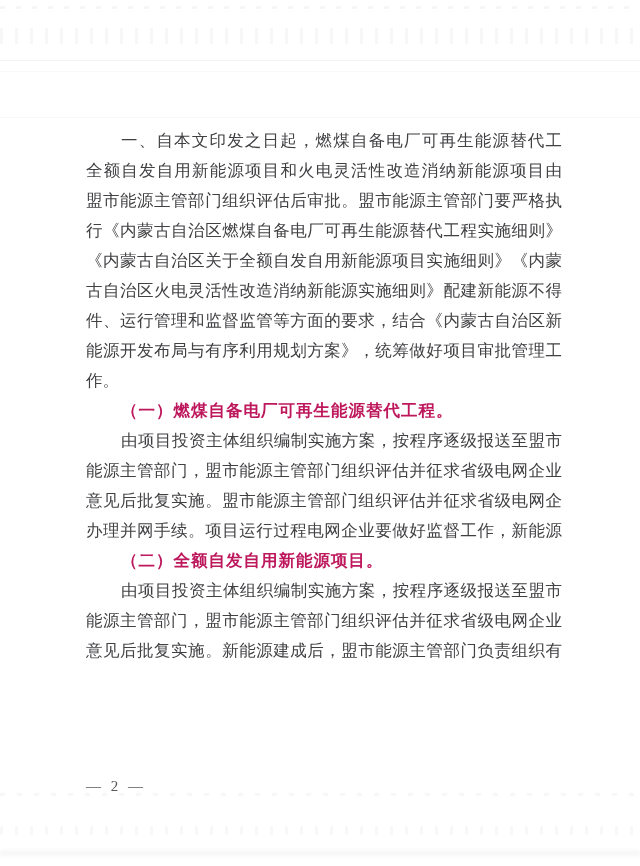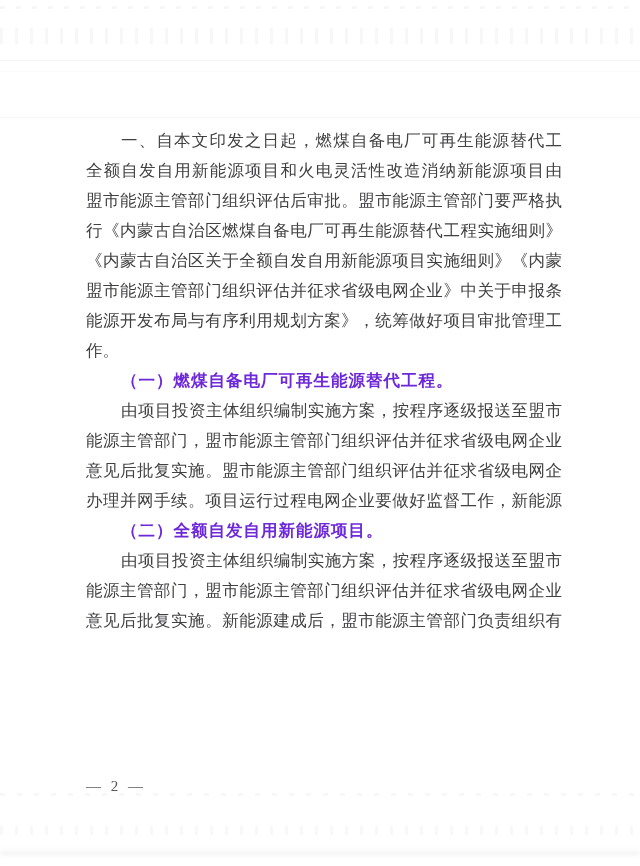--- a/index.html
+++ b/index.html
@@ -51,21 +51,21 @@
   }
   .line.fill {
     text-align: justify;
     text-align-last: justify;
   }
   .line.indent {
     text-indent: 35px;
   }
   .line.bold {
     font-weight: 700;
-    color: #6d28d9;
+    color: #be185d;
     letter-spacing: 1px;
   }
   .page-number {
     position: absolute;
     left: 86px;
     top: 776px;
     font-size: 15px;
     line-height: 20px;
     letter-spacing: 3px;
     color: #55555a;
@@ -84,21 +84,22 @@
   <div class="artifact a7"></div>
   <div class="artifact a8"></div>
 
   <div class="text-block">
     <div>
         <div class="line fill indent">一、自本文印发之日起，燃煤自备电厂可再生能源替代工程、</div>
         <div class="line fill">全额自发自用新能源项目和火电灵活性改造消纳新能源项目由</div>
         <div class="line fill">盟市能源主管部门组织评估后审批。盟市能源主管部门要严格执</div>
         <div class="line fill">行《内蒙古自治区燃煤自备电厂可再生能源替代工程实施细则》</div>
         <div class="line fill">《内蒙古自治区关于全额自发自用新能源项目实施细则》《内蒙</div>
-        <div class="line fill">盟市能源主管部门组织评估并征求省级电网企业》中关于申报条</div>
+        <div class="line fill">古自治区火电灵活性改造消纳新能源实施细则》配建新能源不得</div>
+        <div class="line fill">件、运行管理和监督监管等方面的要求，结合《内蒙古自治区新</div>
         <div class="line fill">能源开发布局与有序利用规划方案》，统筹做好项目审批管理工</div>
         <div class="line">作。</div>
         <div class="line indent bold">（一）燃煤自备电厂可再生能源替代工程。</div>
         <div class="line fill indent">由项目投资主体组织编制实施方案，按程序逐级报送至盟市</div>
         <div class="line fill">能源主管部门，盟市能源主管部门组织评估并征求省级电网企业</div>
         <div class="line fill">意见后批复实施。盟市能源主管部门组织评估并征求省级电网企业</div>
         <div class="line fill">办理并网手续。项目运行过程电网企业要做好监督工作，新能源</div>
         <div class="line indent bold">（二）全额自发自用新能源项目。</div>
         <div class="line fill indent">由项目投资主体组织编制实施方案，按程序逐级报送至盟市</div>
         <div class="line fill">能源主管部门，盟市能源主管部门组织评估并征求省级电网企业</div>

